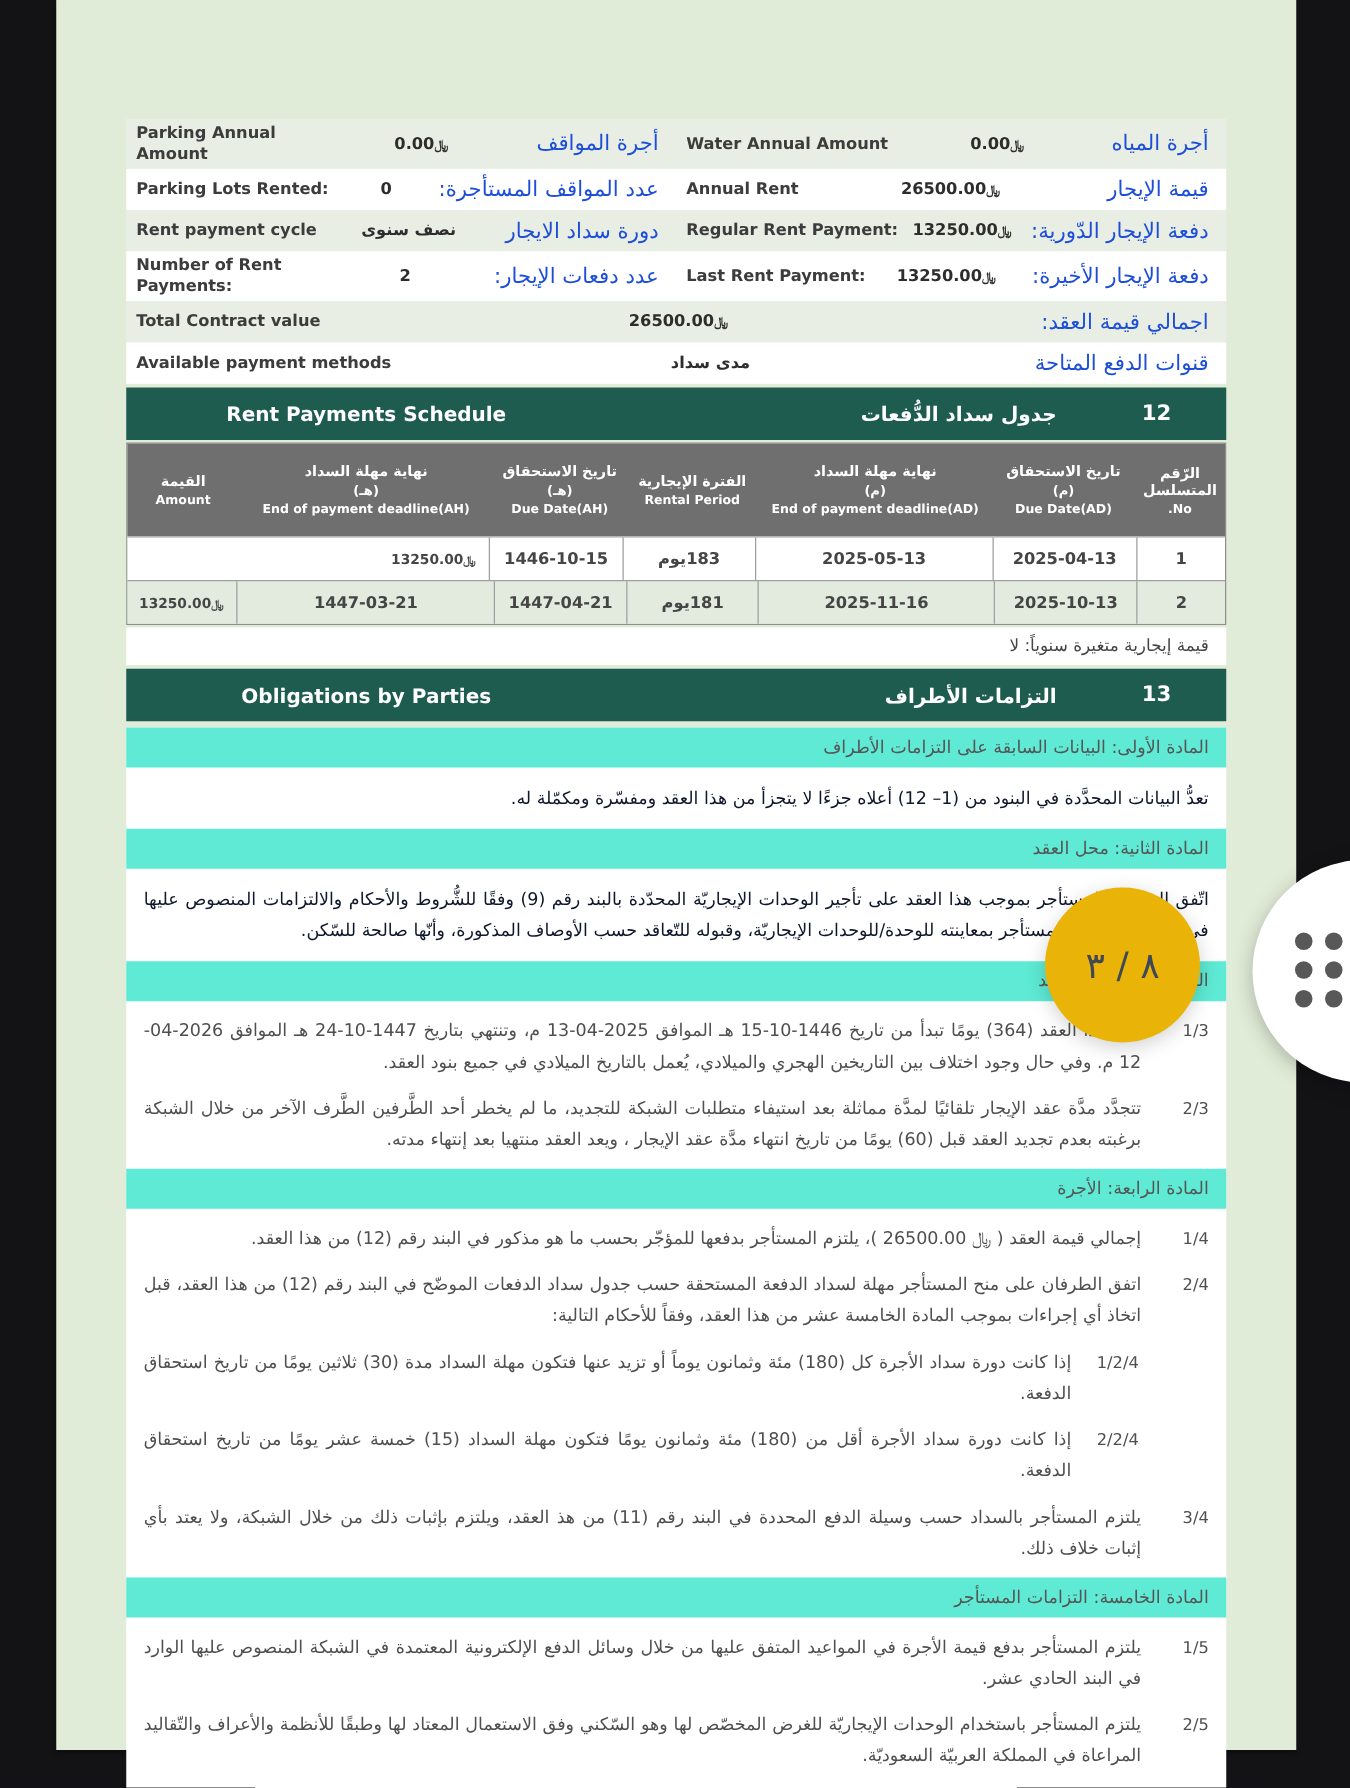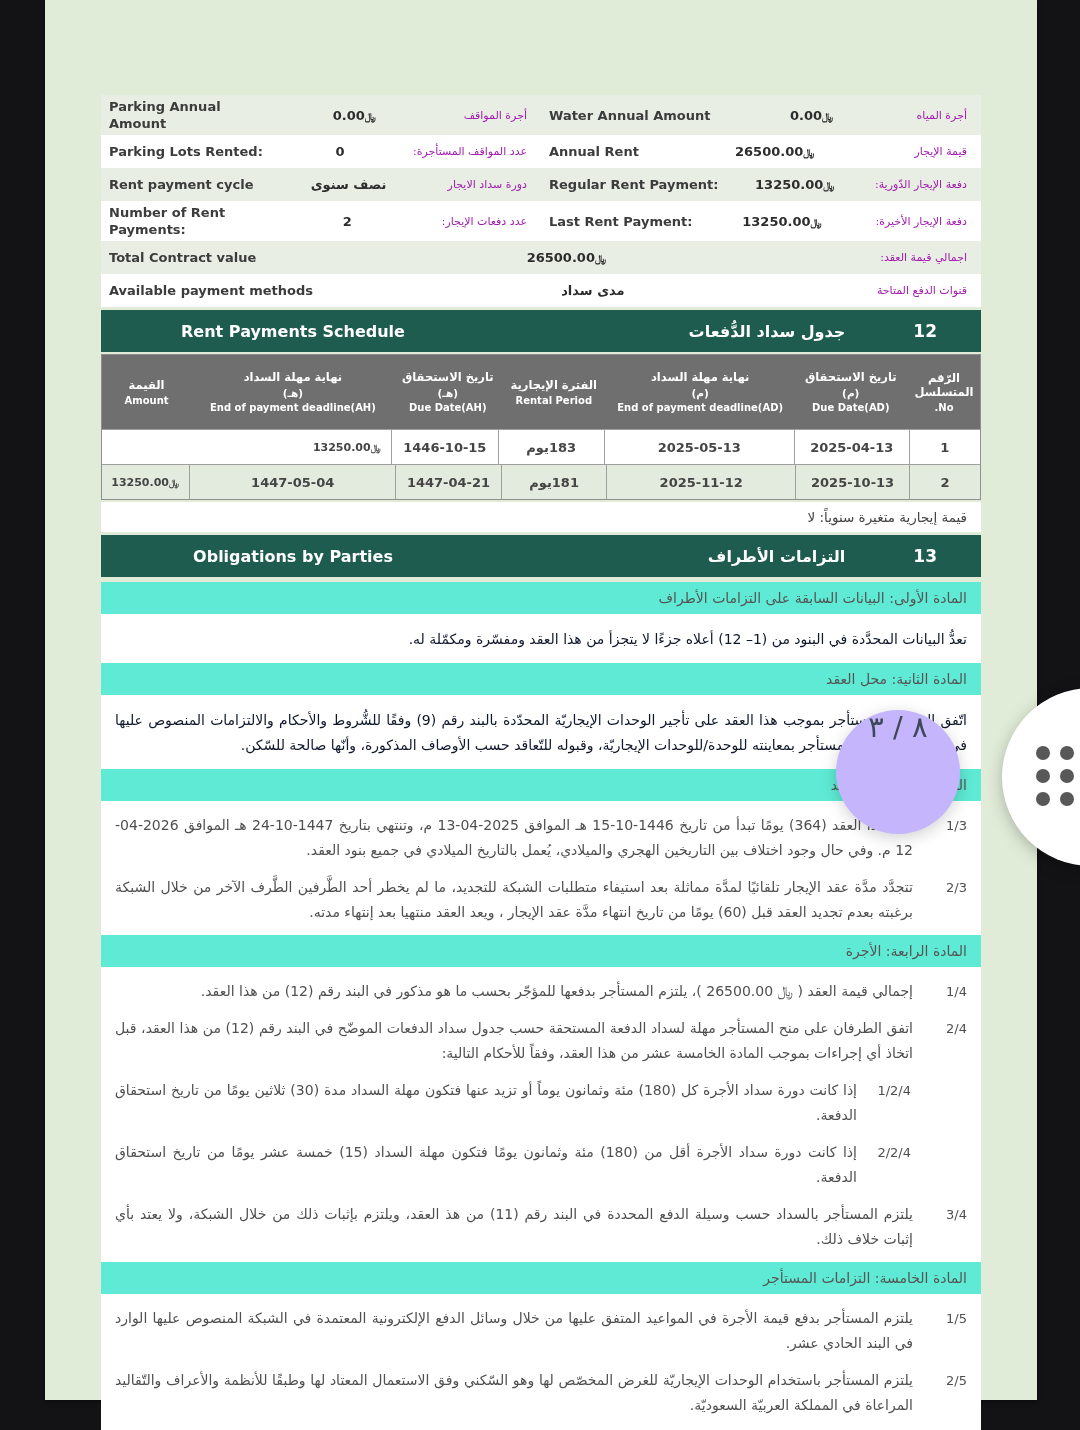--- a/index.html
+++ b/index.html
@@ -12,21 +12,21 @@
   .page-bg{
     position:absolute;left:45px;top:0;width:992px;height:1400px;
     background:#e1ecd8;box-shadow:0 2px 4px rgba(0,0,0,.4);
   }
   .card{width:880px;margin:95px auto 0 auto;direction:rtl;}
 
   
   .irow{display:flex;min-height:33px;align-items:stretch;background:#fff;}
   .irow.shade{background:#e9eee5;}
   .icell{flex:1;display:flex;align-items:center;padding:3px 14px 3px 8px;}
-  .icell .ar{font-size:11px;color:#a21caf;white-space:nowrap;}
+  .icell .ar{font-size:17px;color:#1d4ed8;white-space:nowrap;}
   .icell .val{flex:1;text-align:center;font-size:13px;font-weight:bold;color:#2d2d2d;}
   .icell .en{font-size:13px;font-weight:bold;color:#3c3c3c;white-space:nowrap;}
   .icell.wrap2 .en{white-space:normal;max-width:140px;line-height:17px;}
   .cur{font-size:10px;margin-right:4px;}
 
   
   .sec-head{
     position:relative;display:flex;align-items:center;height:42px;
     background:#1e5c4f;color:#fff;padding:0 44px;margin-top:3px;
   }
@@ -65,22 +65,22 @@
   .para{padding:8px 14px 6px;font-size:14px;color:#0f172a;line-height:25px;text-align:justify;}
   .clause{display:flex;padding:7px 14px 5px;}
   .clause .cno{width:54px;flex-shrink:0;font-size:13px;color:#4f4f4f;line-height:25px;direction:ltr;text-align:right;padding-left:12px;box-sizing:border-box;}
   .clause.sub{padding-right:70px;}
   .clause .ctext{flex:1;font-size:14px;color:#4f4f4f;line-height:25px;text-align:justify;}
   .amt-inline{direction:ltr;unicode-bidi:isolate;}
 
   
   .bubble{
     position:absolute;left:836px;top:710px;width:124px;height:124px;border-radius:50%;
-    background:#c4b5fd;box-shadow:0 4px 16px rgba(0,0,0,.18);
-    display:flex;align-items:flex-start;justify-content:center;z-index:30;
+    background:#eab308;box-shadow:0 4px 16px rgba(0,0,0,.18);
+    display:flex;align-items:center;justify-content:center;z-index:30;
   }
   .bubble span{font-size:29px;color:#3f4856;direction:ltr;}
   .handle{
     position:absolute;left:1002px;top:688px;width:178px;height:178px;border-radius:50%;
     background:#fff;box-shadow:0 4px 16px rgba(0,0,0,.25);z-index:40;
   }
   .dots{position:absolute;left:34px;top:58px;width:40px;
     display:grid;grid-template-columns:14px 14px;grid-auto-rows:14px;gap:9px 10px;}
   .dots i{width:14px;height:14px;border-radius:50%;background:#585858;display:block;}
 </style>
@@ -210,24 +210,24 @@
         <div class="td c-per">183يوم</div>
         <div class="td c-dah">1446-10-15</div>
         <div class="td c-amt amt">
             <bdi dir="ltr"><span class="cur">﷼</span><span>13250.00</span></bdi>
           </div>
       </div>
 
       <div class="trow alt">
         <div class="td c-no">2</div>
         <div class="td c-dad">2025-10-13</div>
-        <div class="td c-ead">2025-11-12</div>
+        <div class="td c-ead">2025-11-16</div>
         <div class="td c-per">181يوم</div>
         <div class="td c-dah">1447-04-21</div>
-        <div class="td c-eah">1447-05-04</div>
+        <div class="td c-eah">1447-03-21</div>
         <div class="td c-amt amt">
             <bdi dir="ltr"><span class="cur">﷼</span><span>13250.00</span></bdi>
           </div>
       </div>
     </div>
 
     <div class="note-row">قيمة إيجارية متغيرة سنوياً: لا</div>
 
     <div class="sec-head">
       <span class="sec-no">13</span>

